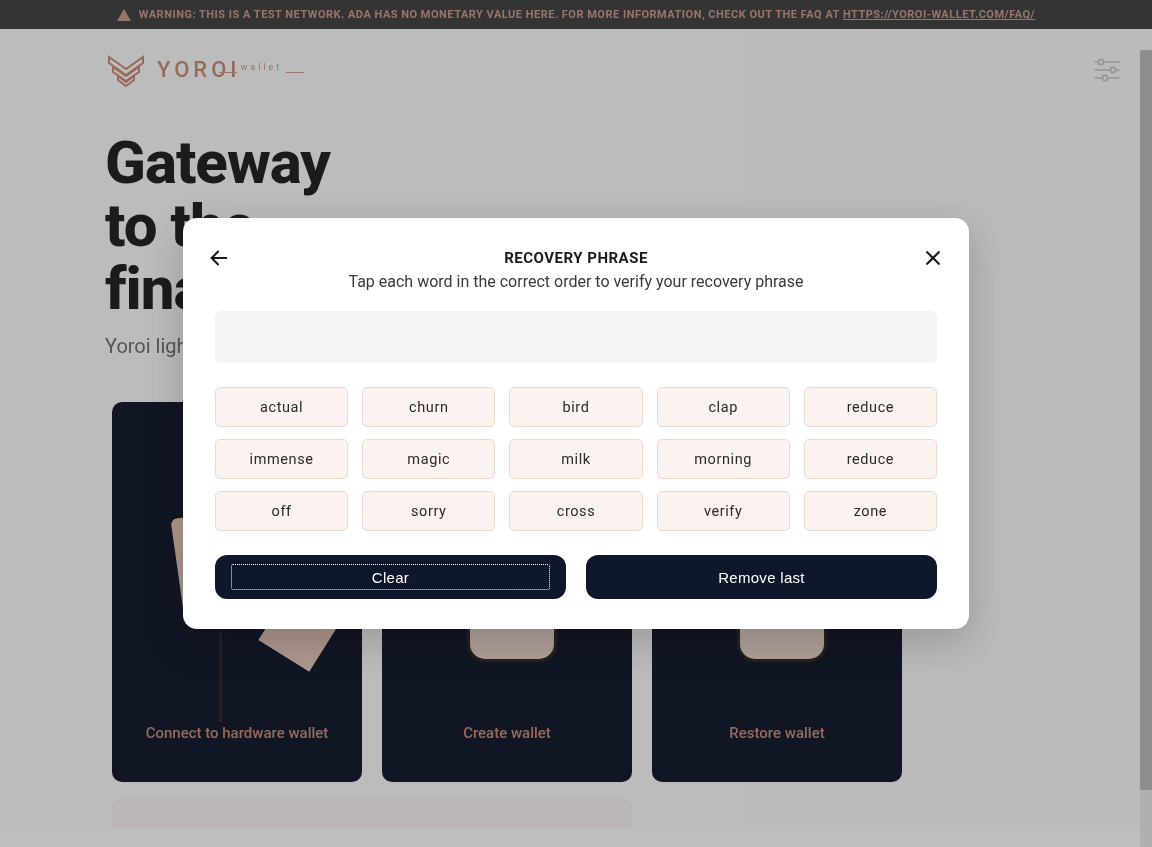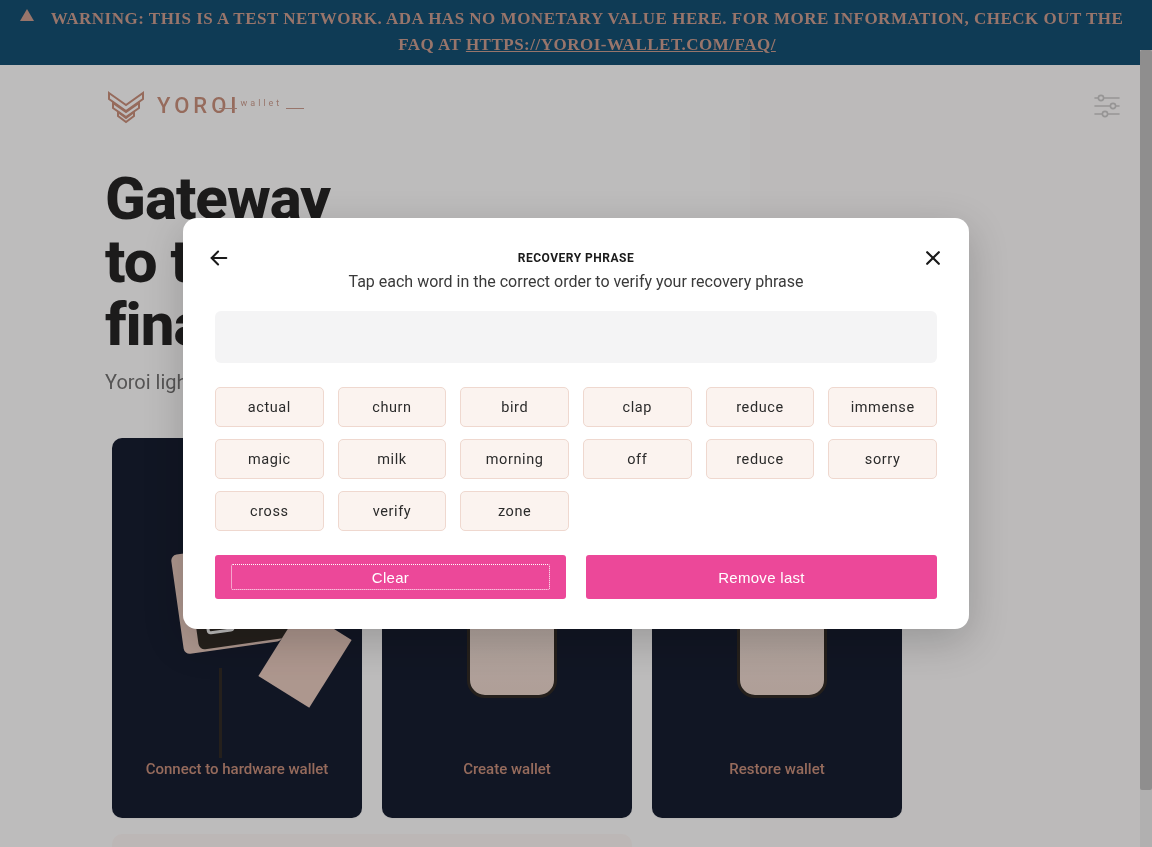--- a/index.html
+++ b/index.html
@@ -1,33 +1,32 @@
 <!DOCTYPE html>
 <html><head>
 <meta charset="utf-8">
 <style>
   * { box-sizing: border-box; margin: 0; padding: 0; }
   html, body { width: 1152px; height: 847px; font-family: -apple-system, BlinkMacSystemFont, "Segoe UI", Roboto, Helvetica, Arial, sans-serif; overflow: hidden; background:#fff; }
 
   
   .banner {
     width: 100%;
-    background: #0c4a6e;
+    background: #404040;
     color: #C99A8C;
-    font-size: 17px;
+    font-size: 11px;
     font-weight: 700;
     letter-spacing: 0.5px;
     padding: 6px 20px;
     text-align: center;
     line-height: 1.55;
     display: flex;
     align-items: flex-start;
     justify-content: center;
     gap: 8px;
-    font-family: Liberation Serif, serif;
   }
   .banner .tri {
     display:inline-block;
     width:0;height:0;
     border-left:7px solid transparent;
     border-right:7px solid transparent;
     border-bottom:12px solid #C99A8C;
     margin-top:3px;
     flex-shrink:0;
   }
@@ -178,21 +177,21 @@
     box-shadow:0 12px 40px rgba(0,0,0,0.2);
   }
   .modal-header{
     display:flex;
     align-items:center;
     justify-content:center;
     position:relative;
     height:28px;
   }
   .modal-title{
-    font-size:12px;
+    font-size:15px;
     font-weight:700;
     letter-spacing:0.5px;
     color:#1A1A1A;
   }
   .back-btn, .close-btn{
     position:absolute;
     top:0;
     width:28px;height:28px;
     display:flex;align-items:center;justify-content:center;
     cursor:pointer;
@@ -208,21 +207,21 @@
   .phrase-box{
     margin-top:20px;
     width:100%;
     height:52px;
     background:#F4F4F5;
     border-radius:6px;
   }
   .word-grid{
     margin-top:24px;
     display:grid;
-    grid-template-columns:repeat(6,1fr);
+    grid-template-columns:repeat(5,1fr);
     gap:12px 14px;
   }
   .word{
     height:40px;
     border:1px solid #EFD8CF;
     background:#FBF3EF;
     border-radius:5px;
     display:flex;
     align-items:center;
     justify-content:center;
@@ -233,22 +232,22 @@
   }
   .modal-actions{
     margin-top:24px;
     display:grid;
     grid-template-columns:1fr 1fr;
     gap:20px;
   }
   .action-btn{
     height:44px;
     border:none;
-    border-radius:3px;
-    background:#ec4899;
+    border-radius:12px;
+    background:#0f172a;
     color:#fff;
     font-size:15px;
     letter-spacing:0.3px;
     cursor:pointer;
     position:relative;
   }
   .action-btn.clear::after{
     content:"";
     position:absolute;
     inset:9px 16px;
@@ -376,22 +375,22 @@
     <div class="word-grid">
       <div class="word">actual</div>
       <div class="word">churn</div>
       <div class="word">bird</div>
       <div class="word">clap</div>
       <div class="word">reduce</div>
       <div class="word">immense</div>
       <div class="word">magic</div>
       <div class="word">milk</div>
       <div class="word">morning</div>
+      <div class="word">reduce</div>
       <div class="word">off</div>
-      <div class="word">reduce</div>
       <div class="word">sorry</div>
       <div class="word">cross</div>
       <div class="word">verify</div>
       <div class="word">zone</div>
     </div>
 
     <div class="modal-actions">
       <button class="action-btn clear">Clear</button>
       <button class="action-btn">Remove last</button>
     </div>

